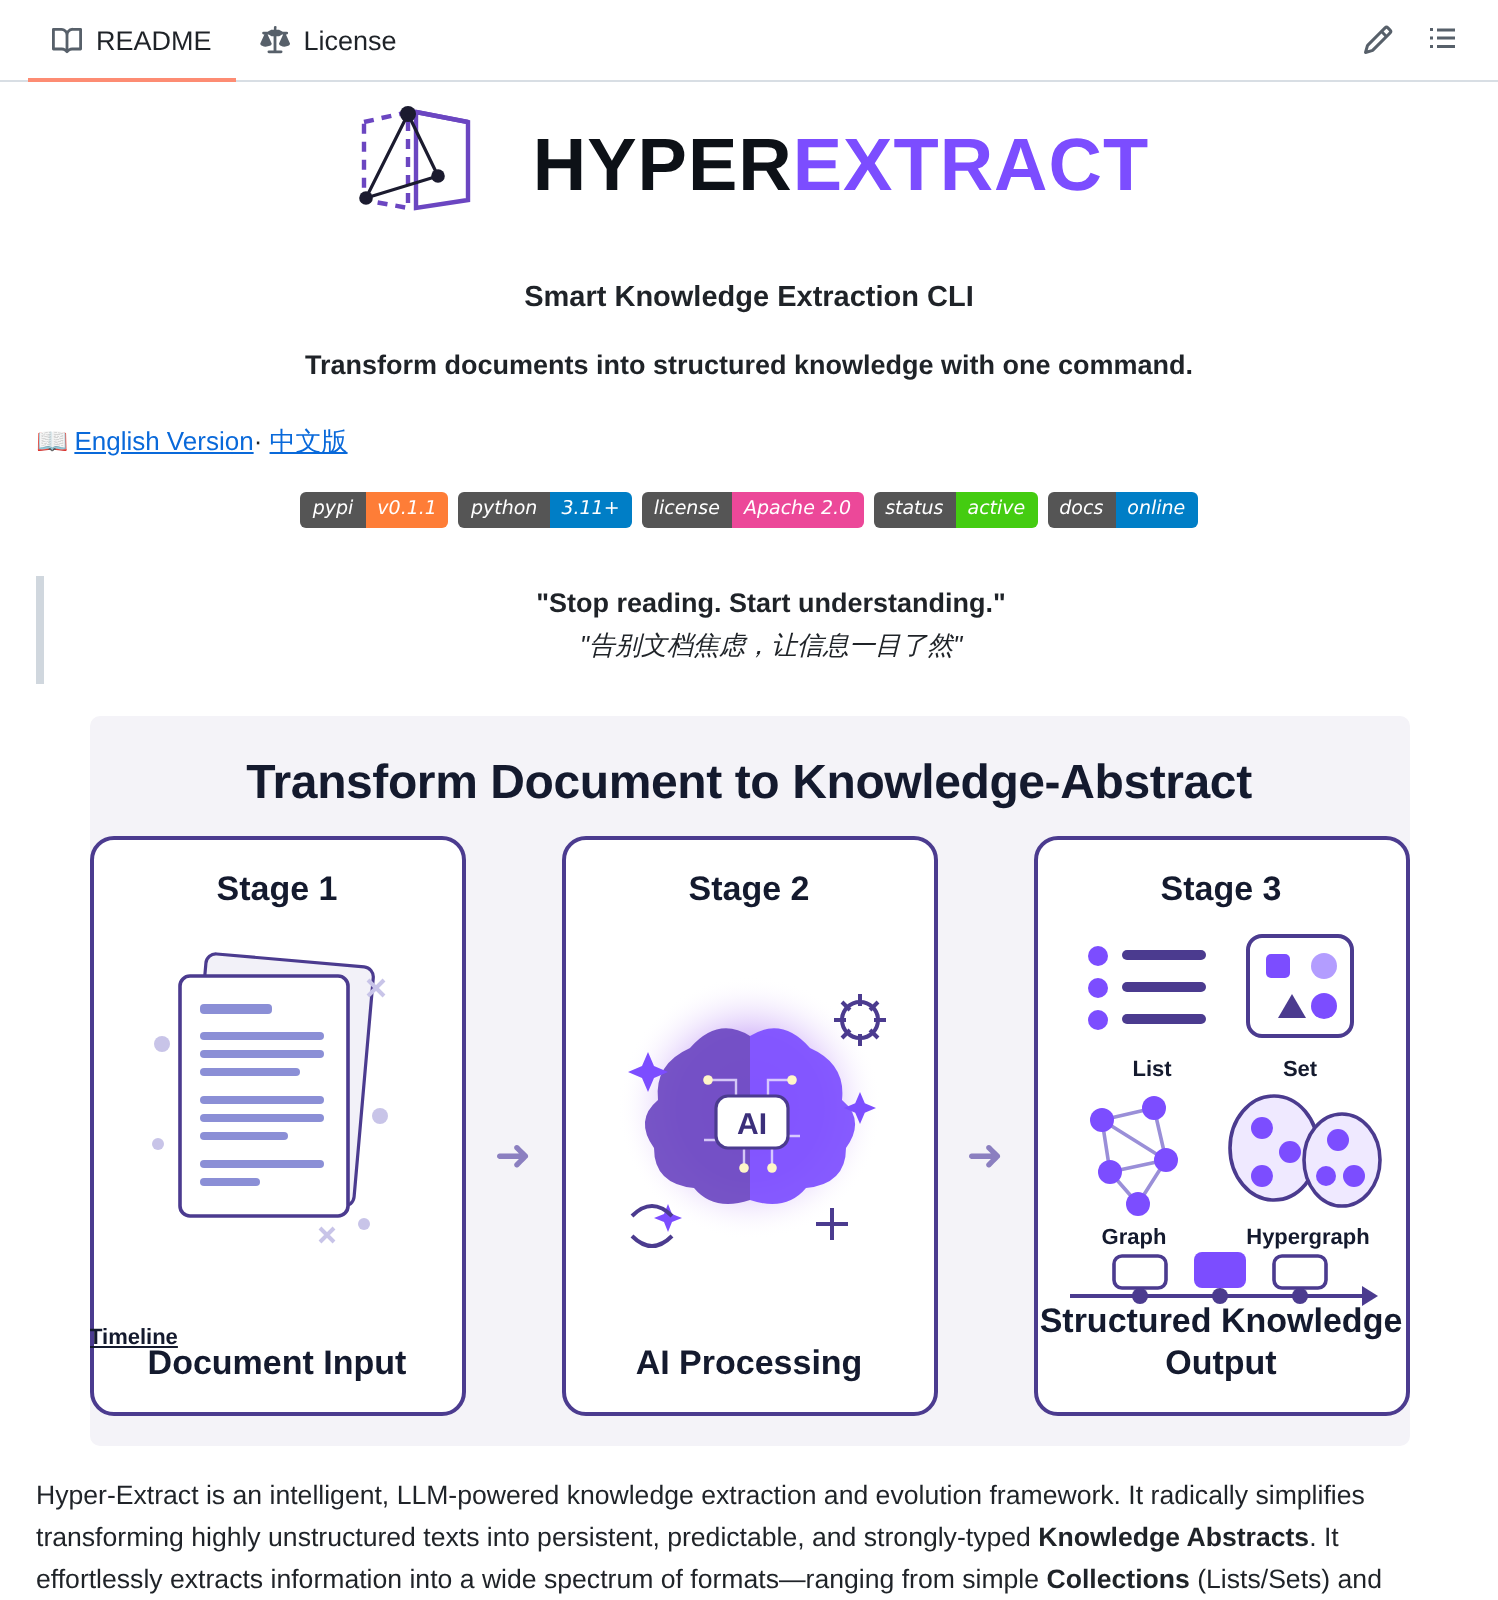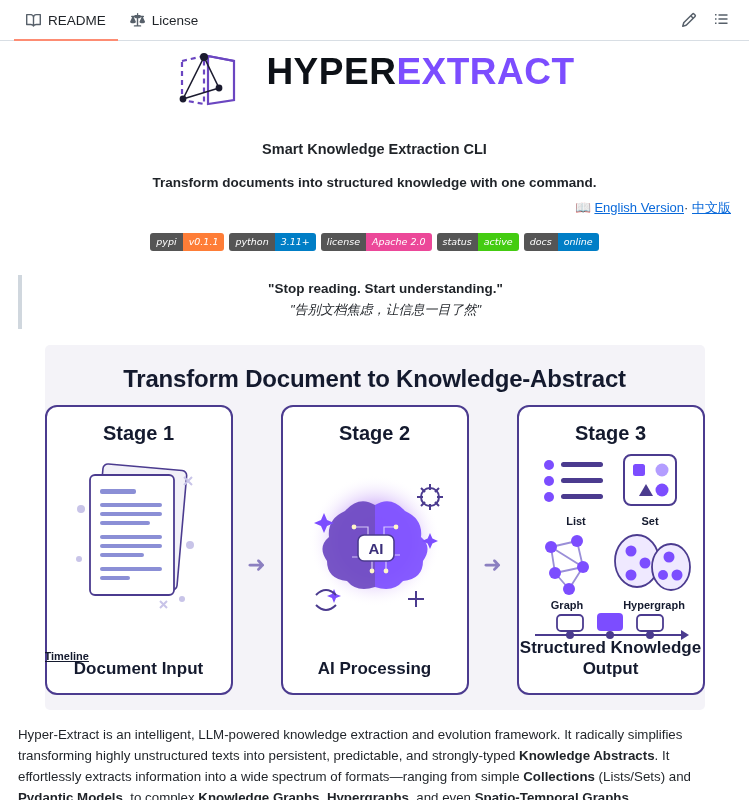--- a/index.html
+++ b/index.html
@@ -57,20 +57,21 @@
   
   .content {
     padding: 0 18px;
     height: 759px;
     overflow: hidden;
   }
 
   
   .logo-row {
     display: flex;
+    align-items: center;
     justify-content: center;
     gap: 18px;
     padding-top: 12px;
     padding-bottom: 4px;
   }
   .logo-mark { width: 74px; height: 58px; flex: none; }
   .wordmark {
     font-size: 37px;
     font-weight: 700;
     letter-spacing: 0.5px;
@@ -88,22 +89,22 @@
     color: #1f2328;
   }
   .tagline {
     text-align: center;
     font-size: 13.5px;
     font-weight: 700;
     margin-top: 18px;
     color: #1f2328;
   }
   .langrow {
-    text-align: right;
-    margin-top: 9px;
+    text-align: left;
+    margin-top: 22px;
     font-size: 13px;
     color: #1f2328;
   }
   .langrow a {
     color: #0969da;
     text-decoration: underline;
     cursor: pointer;
   }
   .langrow .sep { color: #1f2328; text-decoration: none; }
   .book-ic { margin-right: 3px; }
@@ -185,21 +186,21 @@
   .stage {
     width: 192px;
     height: 290px;
     background: #ffffff;
     border: 2px solid #4b3b8f;
     border-radius: 12px;
     position: relative;
   }
   .stage h3 {
     text-align: center;
-    font-size: 20px;
+    font-size: 17px;
     font-weight: 700;
     color: #141a2e;
     margin-top: 15px;
   }
   .stage .caption {
     position: absolute;
     bottom: 14px;
     left: 0; right: 0;
     text-align: center;
     font-size: 17px;

